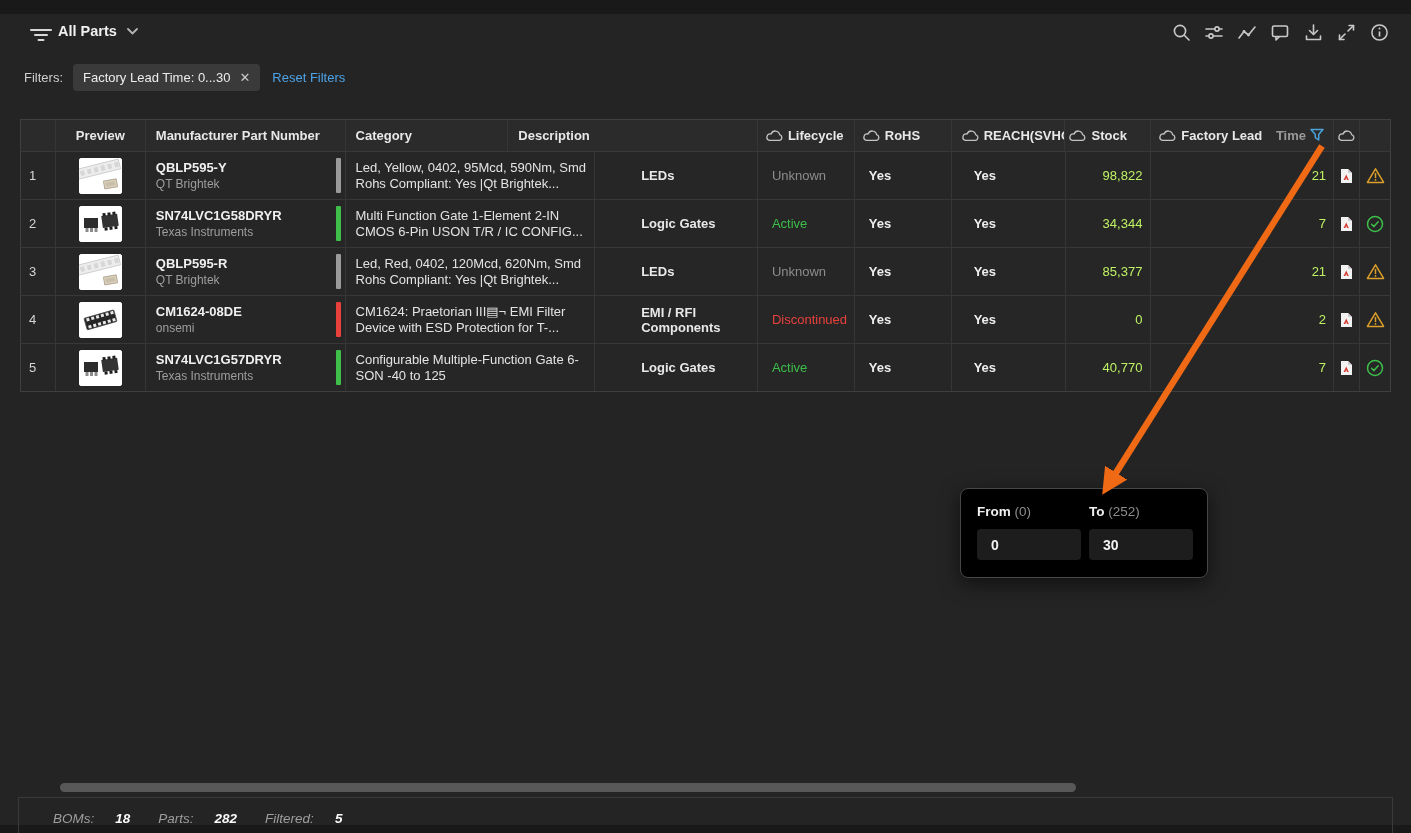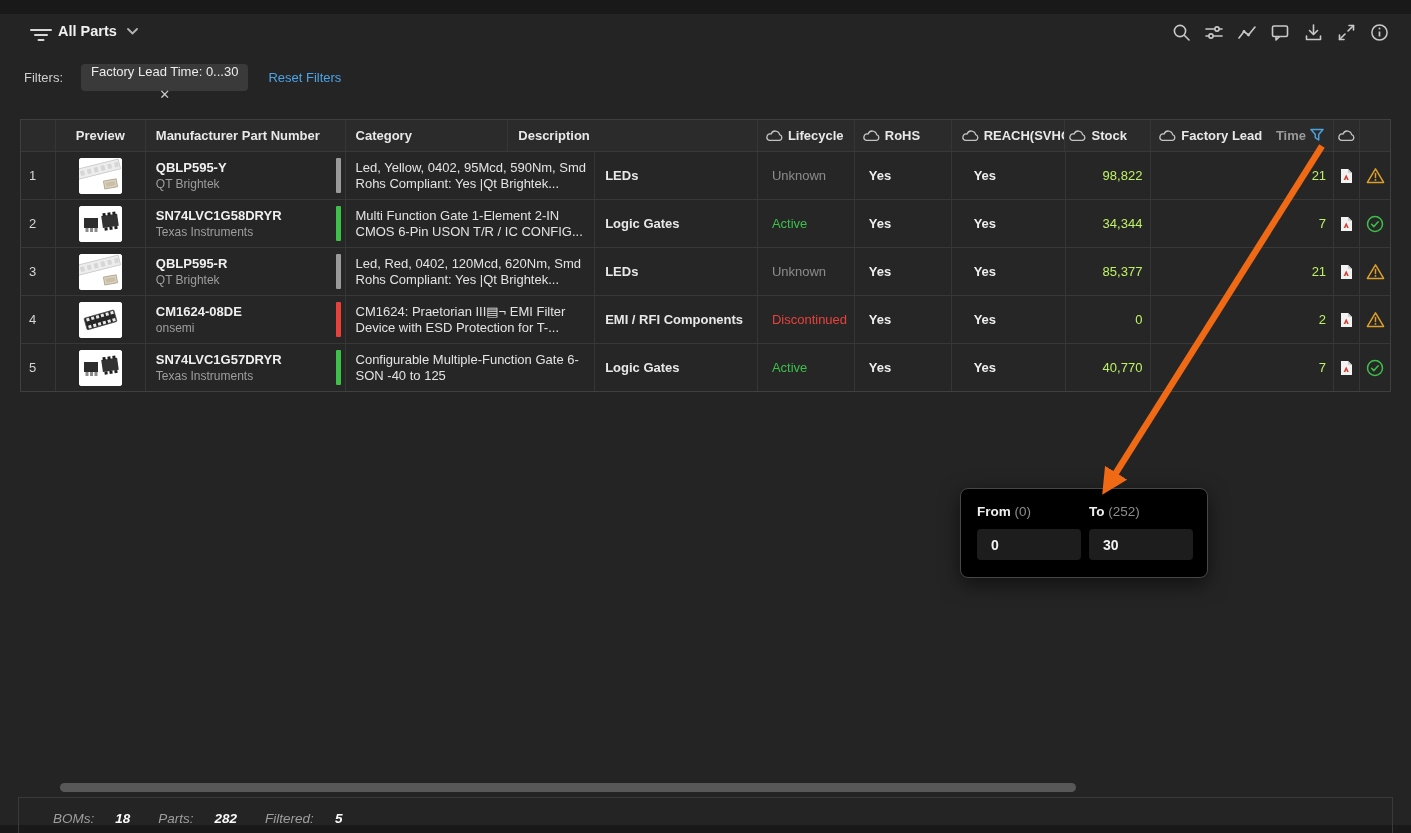--- a/index.html
+++ b/index.html
@@ -14,24 +14,24 @@
 
   
   .topbar { position:absolute; left:0; top:0; width:100%; height:42px; }
   .menu-btn { position:absolute; left:28px; top:10px; width:26px; height:22px; cursor:pointer; }
   .title-wrap { position:absolute; left:58px; top:9px; display:flex; align-items:center; gap:10px; cursor:pointer; }
   .title { font-size:14.5px; font-weight:700; color:#f0f0f0; }
   .topbar-icons { position:absolute; right:22px; top:8px; display:flex; gap:13px; }
   .tb-icon { width:20px; height:20px; cursor:pointer; display:flex; align-items:center; justify-content:center; }
 
   
-  .filters-row { position:absolute; left:24px; top:49px; display:flex; align-items:center; height:28px;gap:8px; }
+  .filters-row { position:absolute; left:24px; top:49px; display:flex; align-items:center; height:28px; }
   .filters-label { font-size:13px; color:#cfcfcf; margin-right:10px; }
   .filter-chip { background:#3a3a3a; border-radius:4px; height:27px; display:flex; align-items:center;
-                 padding:0 10px; gap:9px; cursor:pointer;flex-direction:column; }
+                 padding:0 10px; gap:9px; cursor:pointer; }
   .filter-chip span.txt { font-size:13px; color:#ececec; font-weight:400; }
   .chip-x { color:#c9c9c9; font-size:13px; line-height:1; }
   .reset-link { margin-left:12px; font-size:13px; color:#4da3e8; cursor:pointer; }
 
   
   .table { position:absolute; left:20px; top:105px; width:1371px; border:1px solid #3f3f3f; background:#262626; }
   .tr { display:flex; height:48px; border-top:1px solid #383838; background:#262626; }
   .tr.head { height:31px; border-top:none; background:#2b2b2b; }
   .td { position:relative; border-right:1px solid #363636; height:100%; display:flex; align-items:center; overflow:hidden; }
   .td:last-child { border-right:none; }
@@ -58,21 +58,21 @@
   .hcell { display:flex; align-items:center; gap:5px; }
   .dim { color:#9a9a9a; font-weight:700; }
   .funnel-btn { position:absolute; right:9px; top:8px; cursor:pointer; }
 
   .mpn-block { display:flex; flex-direction:column; gap:2px; max-width:170px; }
   .mpn { font-size:13px; font-weight:600; color:#f0f0f0; white-space:nowrap; }
   .mfr { font-size:12px; color:#9e9e9e; white-space:nowrap; }
   .life-bar { position:absolute; right:4px; top:6px; bottom:6px; width:5px; border-radius:1px; }
   .desc { font-size:13px; line-height:16px; color:#e3e3e3;
           display:-webkit-box; -webkit-line-clamp:2; -webkit-box-orient:vertical; overflow:hidden; }
-  .cat { font-size:13px; font-weight:600; color:#e8e8e8; }
+  .cat { font-size:13px; font-weight:600; color:#e8e8e8;margin-left:36px; }
   .life-txt { font-size:13px; font-weight:400; }
   .yes { font-size:13px; font-weight:600; color:#eeeeee; }
   .numtxt { font-size:13px; font-weight:400; color:#bef264; }
   .thumb { width:43px; height:36px; background:#fff; border-radius:3px; overflow:hidden; }
 
   
   .popup { position:absolute; left:960px; top:474px; width:248px; height:90px; background:#000000;
            border:1px solid #474747; border-radius:8px; box-shadow:0 6px 20px rgba(0,0,0,.55); z-index:20; }
   .popup .lbl { position:absolute; top:15px; font-size:13.5px; }
   .popup .lbl b { color:#f0f0f0; font-weight:700; }

